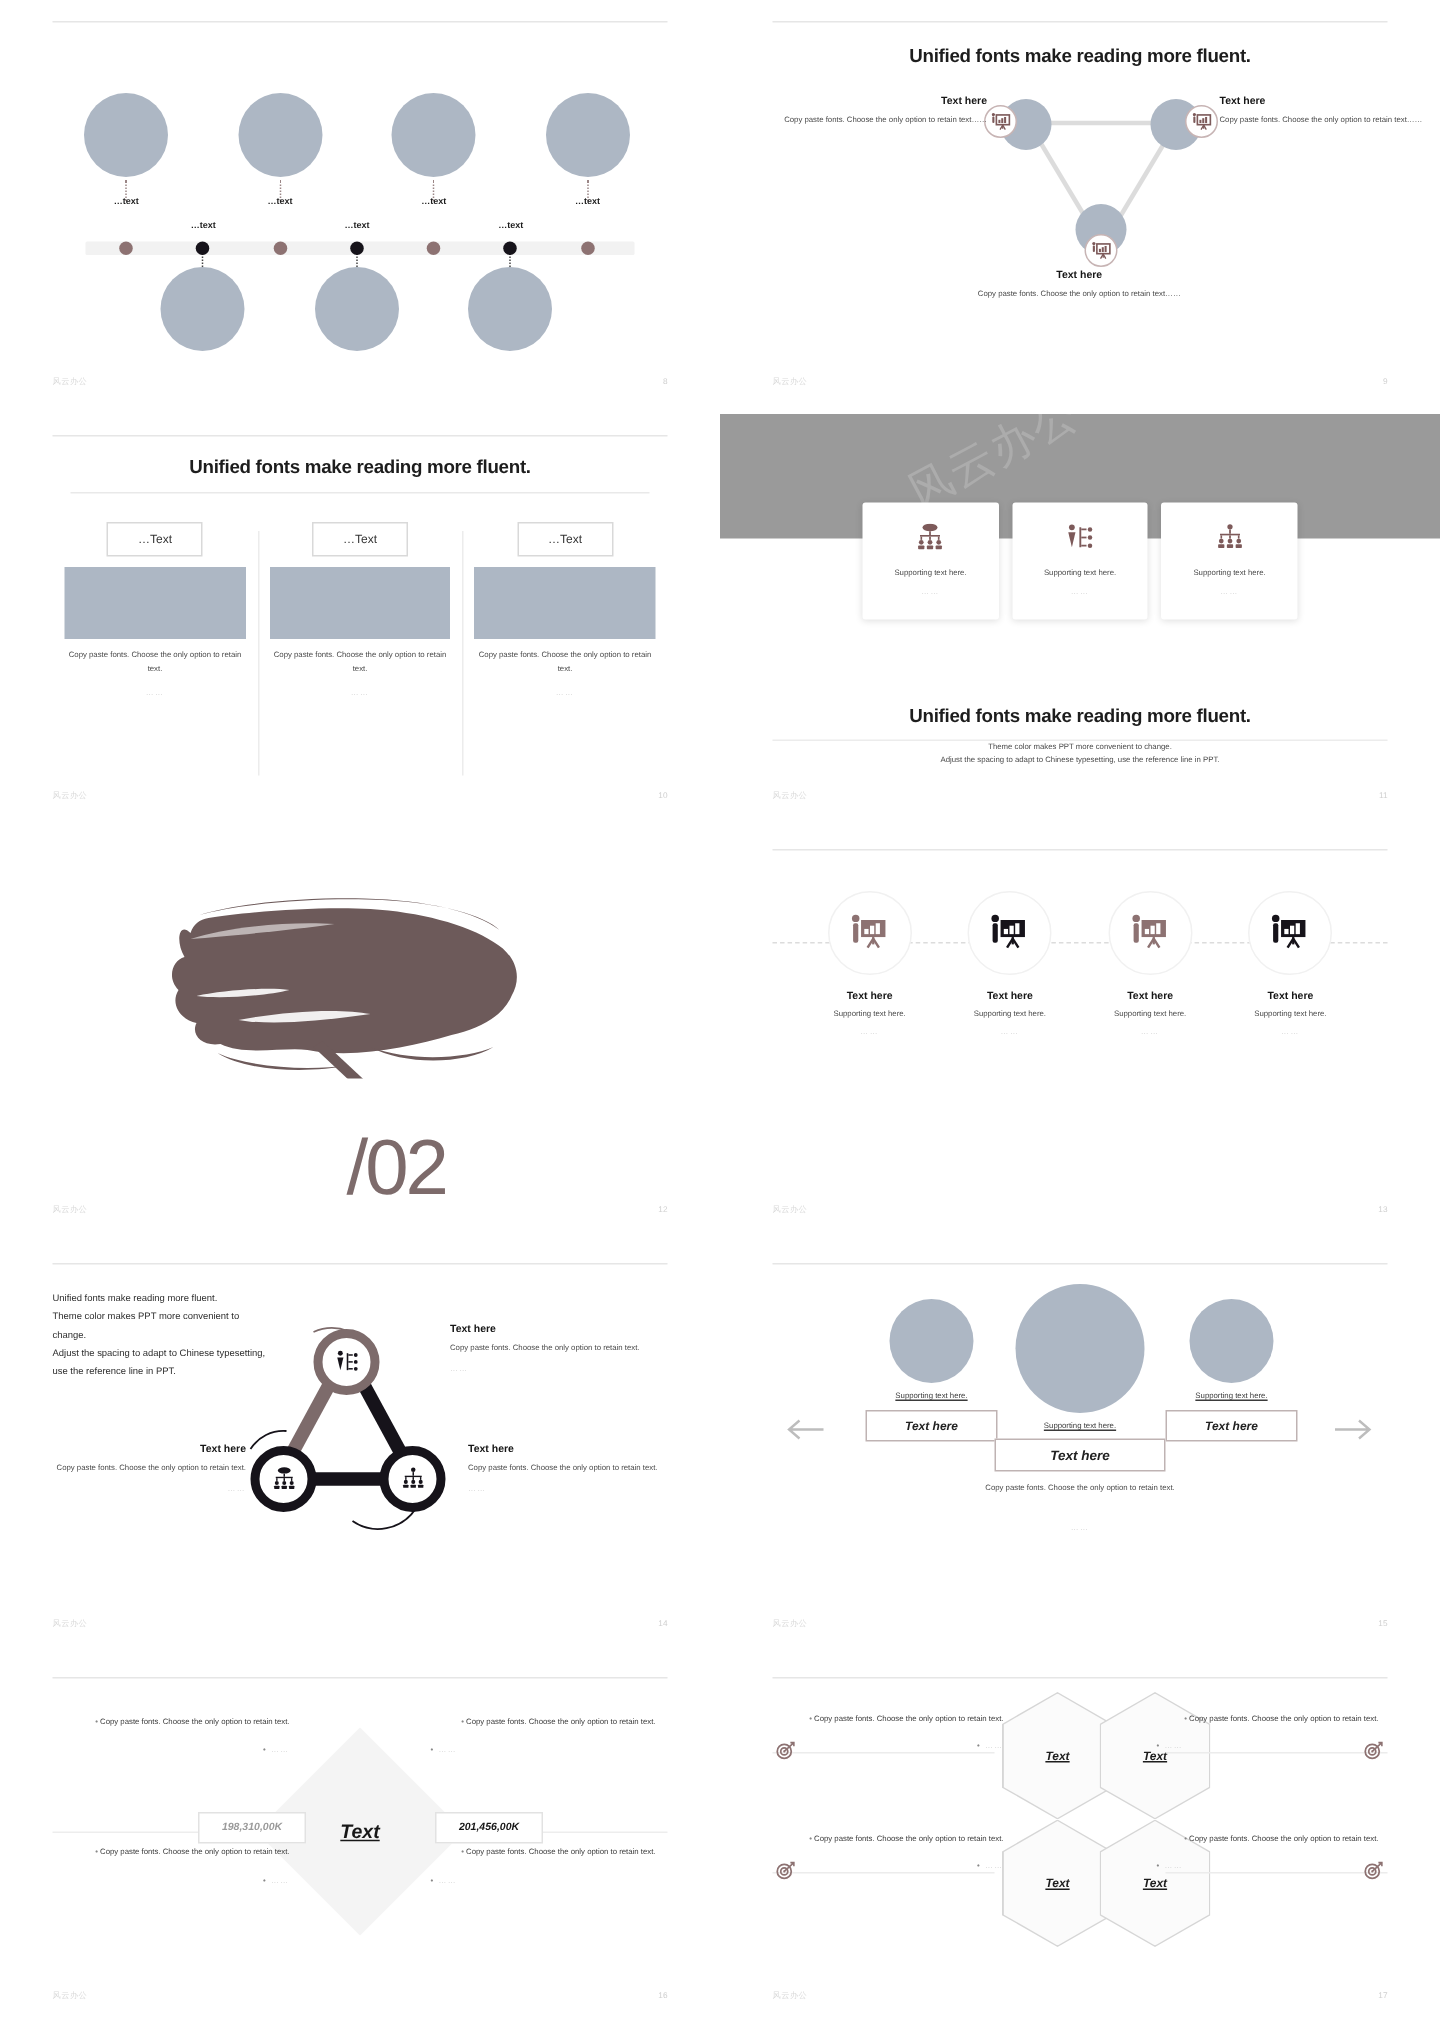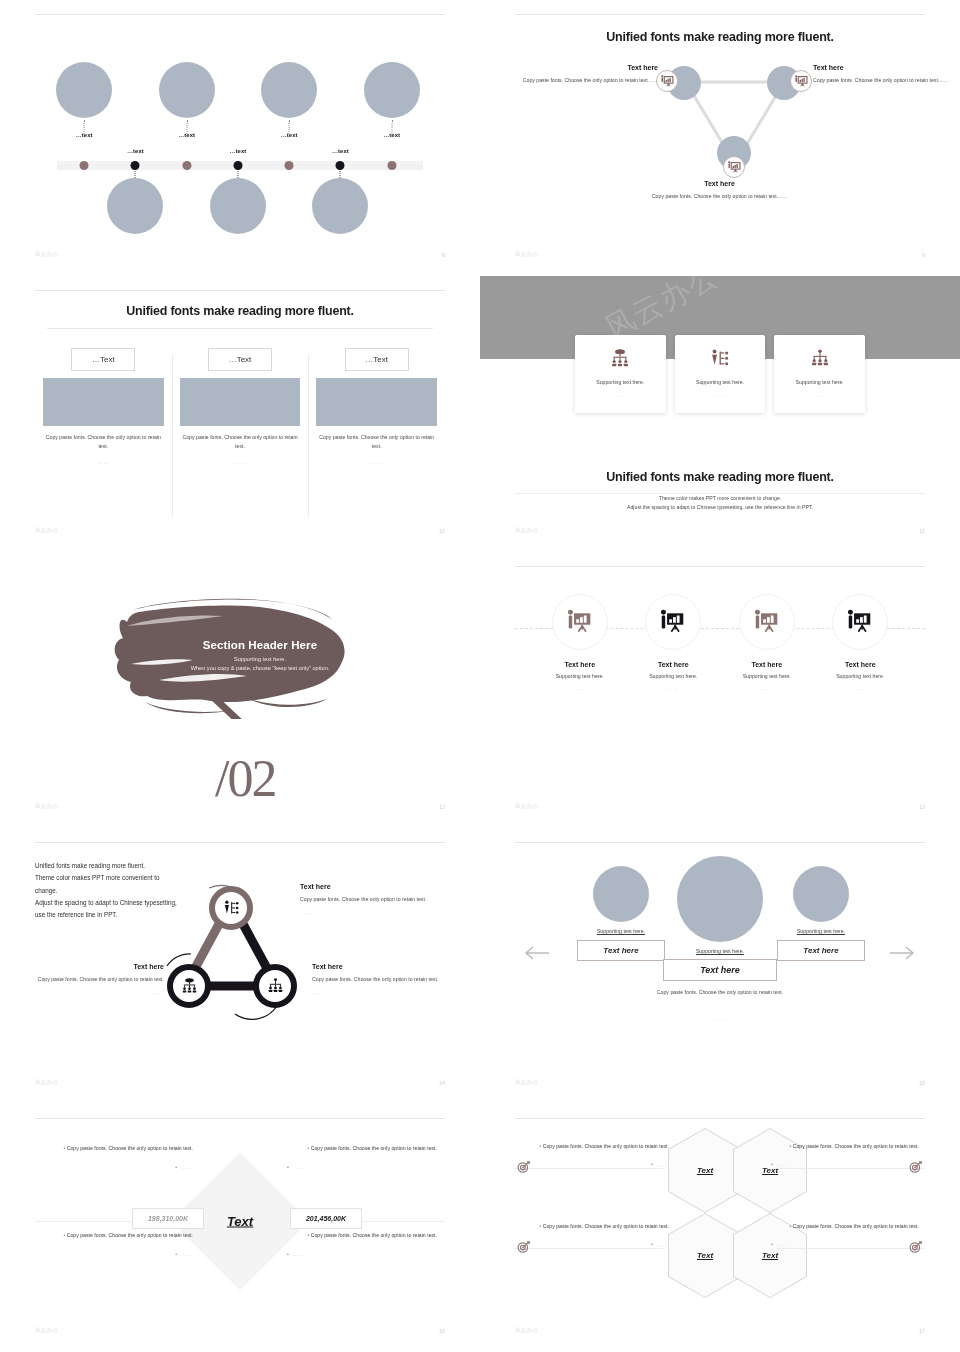--- a/index.html
+++ b/index.html
@@ -126,23 +126,23 @@
   .s12 { position: relative; }
   .s12-brush { position: absolute; left: 62px; top: 28px; }
   .s12-txt {
     position: absolute; left: 110px; top: 73px; width: 230px;
     text-align: center; color: #fff;
   }
   .s12-h { font-size: 11.5px; font-weight: bold; letter-spacing: .1px; }
   .s12-s1 { font-size: 5.6px; margin-top: 5px; color: #f0e9e9; }
   .s12-s2 { font-size: 5.6px; margin-top: 3px; color: #f0e9e9; }
   .s12-num {
-    position: absolute; left: 180px; top: 183px;
+    position: absolute; left: 196px; top: 183px;
     font-size: 52px; color: #7d6b6b; font-weight: 300;
-    font-family: Liberation Serif, serif; letter-spacing: -2px;
+    font-family: Liberation Sans, sans-serif; letter-spacing: -2px;
   }
 
   
   .s13-line { position: absolute; left: 0; right: 0; top: 62px; height: 1px; border-top: 1px dashed #dcdcdc; }
   .s13-row { position: absolute; left: 18px; right: 18px; top: 28px; display: flex; }
   .s13-col { flex: 1; text-align: center; position: relative; }
   .s13-bub {
     width: 56px; height: 56px; border-radius: 50%;
     background: #fff; border: 1px solid #f1f1f1;
     margin: 0 auto 11px;
@@ -440,25 +440,20 @@
       <svg class="s12-brush" width="300" height="125" viewBox="0 0 300 125">
         <path fill="#6d5a5a" d="M30,28 C22,20 20,34 26,44 C18,46 14,58 22,66 C16,76 24,86 34,88 C30,96 38,104 50,102 C66,110 92,104 108,106 C140,112 176,104 204,96 C222,92 238,84 244,70 C252,56 246,42 232,34 C214,22 182,14 150,12 C116,10 66,14 42,18 C36,19 32,22 30,28 Z"></path>
         <path fill="#6d5a5a" d="M36,16 C60,8 108,4 146,5 C188,6 220,14 236,26 C226,16 196,8 158,6 C118,4 64,8 36,16 Z"></path>
         <path fill="#6d5a5a" d="M48,108 C70,118 110,120 136,116 C108,122 66,120 48,108 Z"></path>
         <path fill="#6d5a5a" d="M150,104 C176,114 214,112 232,104 C212,116 172,116 150,104 Z"></path>
         <path fill="#ffffff" d="M34,70 C52,66 82,64 96,66 C80,70 50,72 34,70 Z" opacity=".9"></path>
         <path fill="#ffffff" d="M62,86 C92,80 130,78 150,82 C122,86 86,90 62,86 Z" opacity=".9"></path>
         <path fill="#ffffff" d="M30,32 C54,24 96,20 126,22 C98,26 56,30 30,32 Z" opacity=".55"></path>
         <path fill="#6d5a5a" d="M118,100 L148,128 L142,132 L112,104 Z"></path>
       </svg>
-      <div class="s12-txt">
-        <div class="s12-h">Section Header Here</div>
-        <div class="s12-s1">Supporting text here.</div>
-        <div class="s12-s2">When you copy &amp; paste, choose "keep text only" option.</div>
-      </div>
       <div class="s12-num">/02</div>
       <div class="footer-mark">风云办公</div>
       <div class="footer-num">12</div>
     </div>
   </div>
 
   <div class="slide">
     <div class="slide-inner">
       <div class="rule-top"></div>
       <div class="s13-line"></div>

